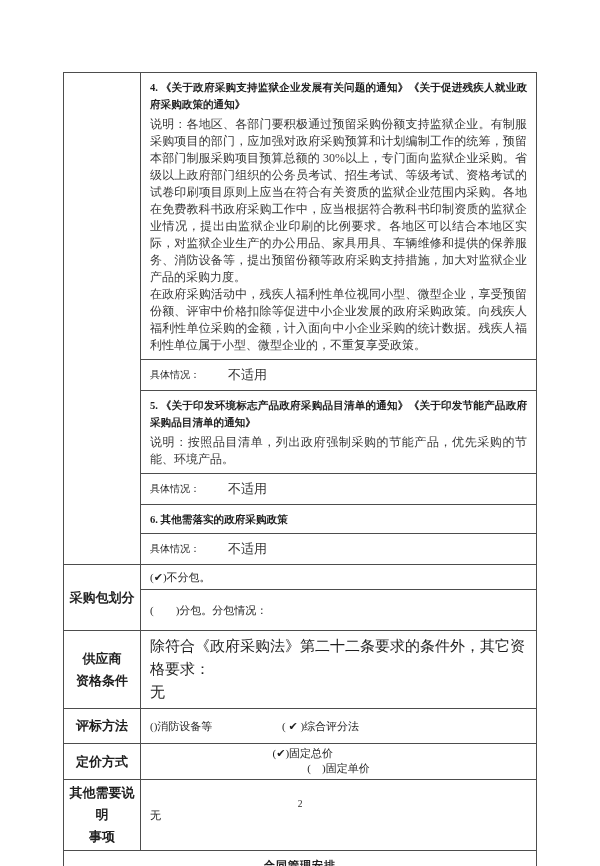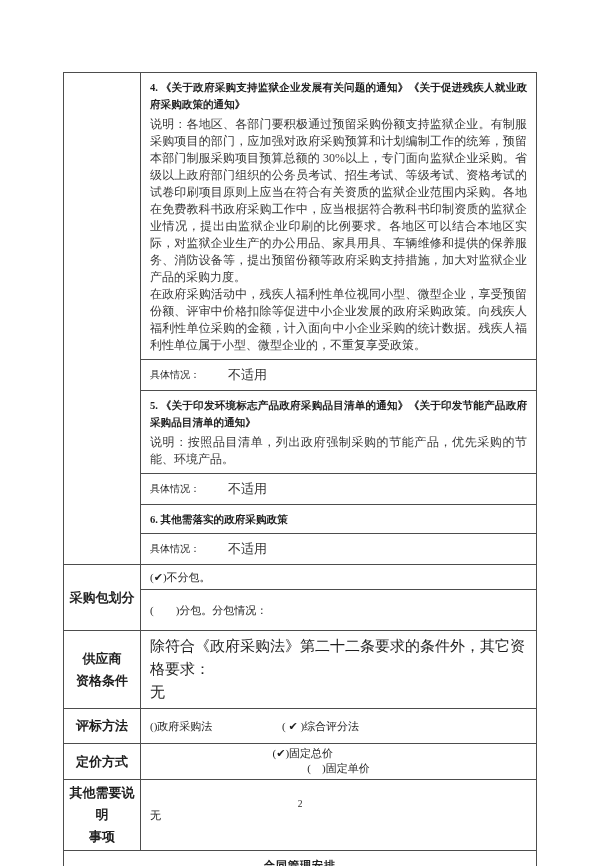--- a/index.html
+++ b/index.html
@@ -141,21 +141,21 @@
       <div class="rcol qual-cell h48">
         <div>除符合《政府采购法》第二十二条要求的条件外，其它资格要求：</div>
         <div>无</div>
       </div>
     </div>
 
 
     <div class="row">
       <div class="lcol">评标方法</div>
       <div class="rcol opt-cell h34">
-        <span class="opt-first">()政府采购法</span>
+        <span class="opt-first">()消防设备等</span>
         <span class="opt-second">( ✔ )综合评分法</span>
       </div>
     </div>
 
     <div class="row">
       <div class="lcol">定价方式</div>
       <div class="rcol opt-cell h35">
         <span class="opt-first">(✔)固定总价</span>
         <span class="opt-second">(　)固定单价</span>
       </div>

